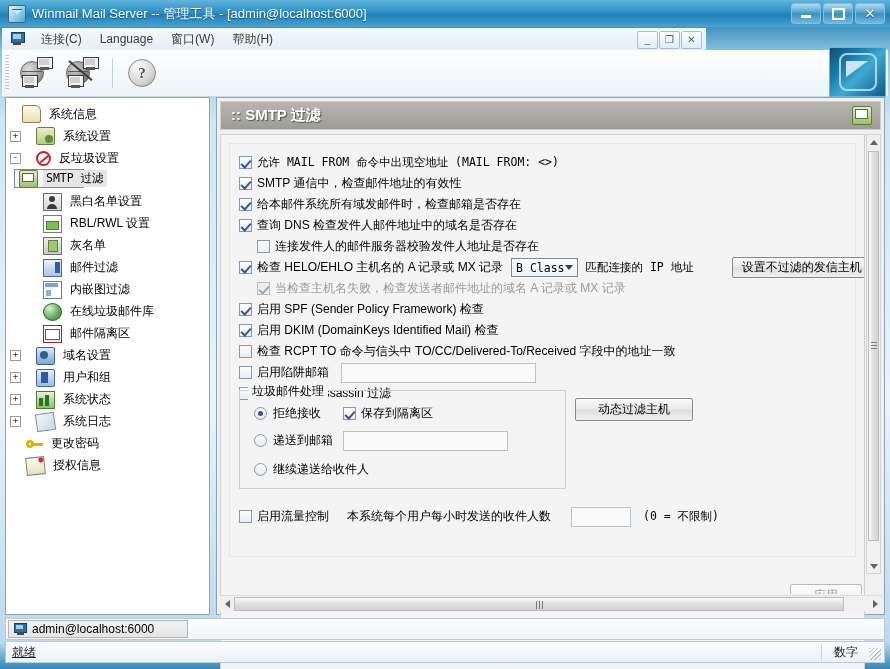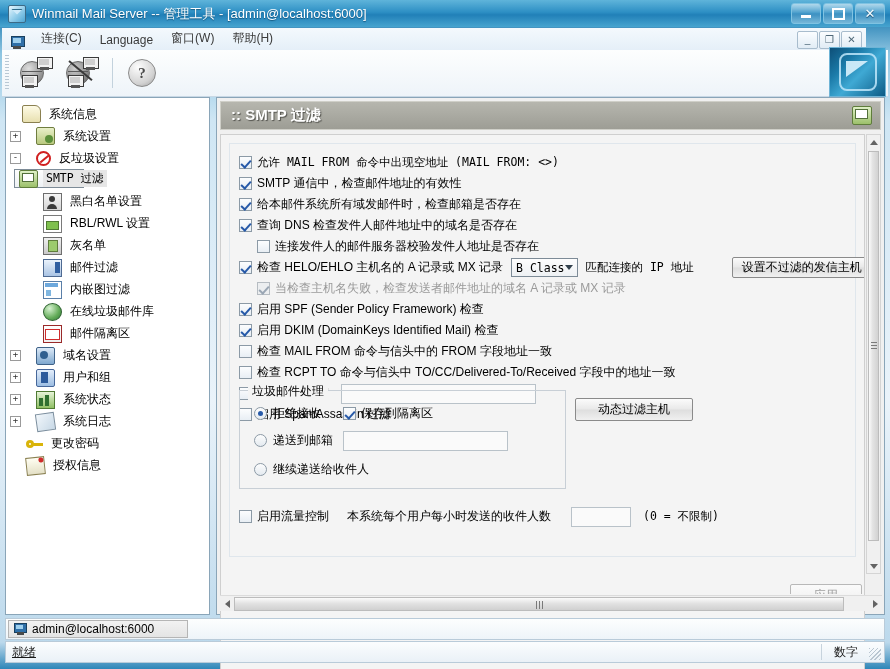--- a/index.html
+++ b/index.html
@@ -45,24 +45,24 @@
     display:flex;align-items:center;justify-content:center;
     color:#f4fbff;font-size:11px;line-height:1;
     text-shadow:0 1px 1px rgba(0,40,70,.7);
   }
   .wbtn .gl{display:block;}
   .wbtn.min .gl{width:10px;height:3px;background:#fff;margin-top:6px;}
   .wbtn.max .gl{width:9px;height:8px;border:2px solid #fff;}
   .wbtn.close .gl{font-size:13px;font-weight:bold;}
   
   .menubar{
-    position:absolute;left:2px;top:28px;width:864px;height:22px;
+    position:absolute;left:2px;top:28px;width:704px;height:22px;
     background:linear-gradient(180deg,#f4f9fd,#e5eff8);
     border-bottom:1px solid #c5d6e4;
-    display:flex;align-items:flex-end;
+    display:flex;align-items:center;
   }
   .menu-ico{width:16px;height:14px;margin-left:7px;margin-right:7px;position:relative;flex:none;}
   .menu-ico .scr{position:absolute;left:2px;top:0;width:12px;height:9px;background:#2f6fa8;border:1px solid #19405f;}
   .menu-ico .scr:after{content:"";position:absolute;left:1px;top:1px;width:8px;height:5px;background:#9fd0ee;}
   .menu-ico .base{position:absolute;left:4px;top:10px;width:8px;height:3px;background:#4a4a4a;}
   .menu-item{
     padding:3px 9px;color:#3a3a3a;font-size:12px;white-space:nowrap;cursor:default;
   }
   
   .mdibtns{position:absolute;right:4px;top:3px;display:flex;gap:1px;}
@@ -538,24 +538,20 @@
         <div class="row">
           <span class="cb on"></span>
           <span class="txt">启用 SPF (Sender Policy Framework) 检查</span>
         </div>
 
         <div class="row">
           <span class="cb on"></span>
           <span class="txt">启用 DKIM (DomainKeys Identified Mail) 检查</span>
         </div>
 
-        <div class="row">
-          <span class="cb"></span>
-          <span class="txt">检查 MAIL FROM 命令与信头中的 FROM 字段地址一致</span>
-        </div>
 
         <div class="row">
           <span class="cb"></span>
           <span class="txt">检查 RCPT TO 命令与信头中 TO/CC/Delivered-To/Received 字段中的地址一致</span>
         </div>
 
         <div class="row">
           <span class="cb"></span>
           <span class="txt">启用陷阱邮箱</span>
           <input class="tb" style="width: 195px; margin-left: 12px;" type="text" value="">

